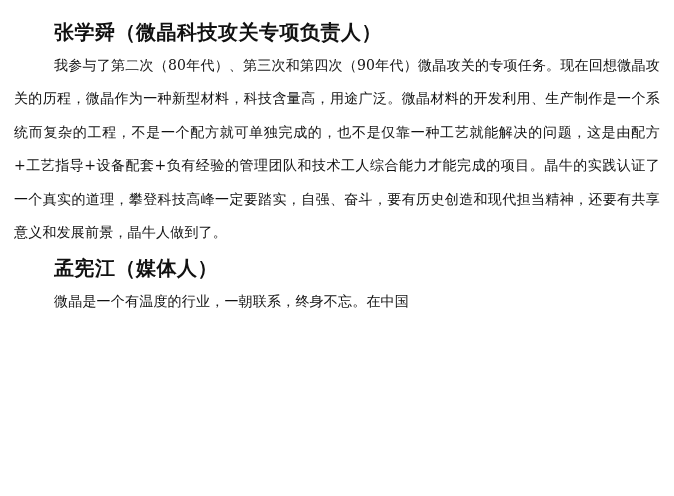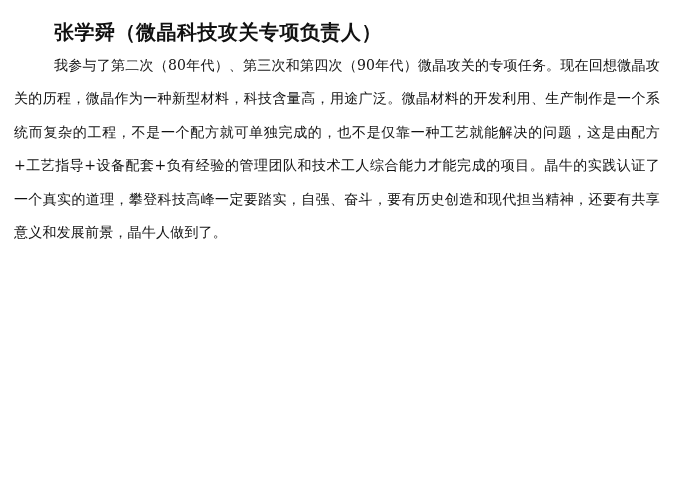--- a/index.html
+++ b/index.html
@@ -51,15 +51,17 @@
 <div class="page">
 
   <div class="section">
     <div class="heading">张学舜（微晶科技攻关专项负责人）</div>
     <div class="body-text">我参与了第二次（80年代）、第三次和第四次（90年代）微晶攻关的专项任务。现在回想微晶攻关的历程，微晶作为一种新型材料，科技含量高，用途广泛。微晶材料的开发利用、生产制作是一个系统而复杂的工程，不是一个配方就可单独完成的，也不是仅靠一种工艺就能解决的问题，这是由配方+工艺指导+设备配套+负有经验的管理团队和技术工人综合能力才能完成的项目。晶牛的实践认证了一个真实的道理，攀登科技高峰一定要踏实，自强、奋斗，要有历史创造和现代担当精神，还要有共享意义和发展前景，晶牛人做到了。</div>
   </div>
 
   <div class="spacer-small"></div>
 
   <div class="section">
+    <div class="heading">孟宪江（媒体人）</div>
+    <div class="body-text">微晶是一个有温度的行业，一朝联系，终身不忘。在中国</div>
   </div>
 
 </div>
 
 </body></html>

